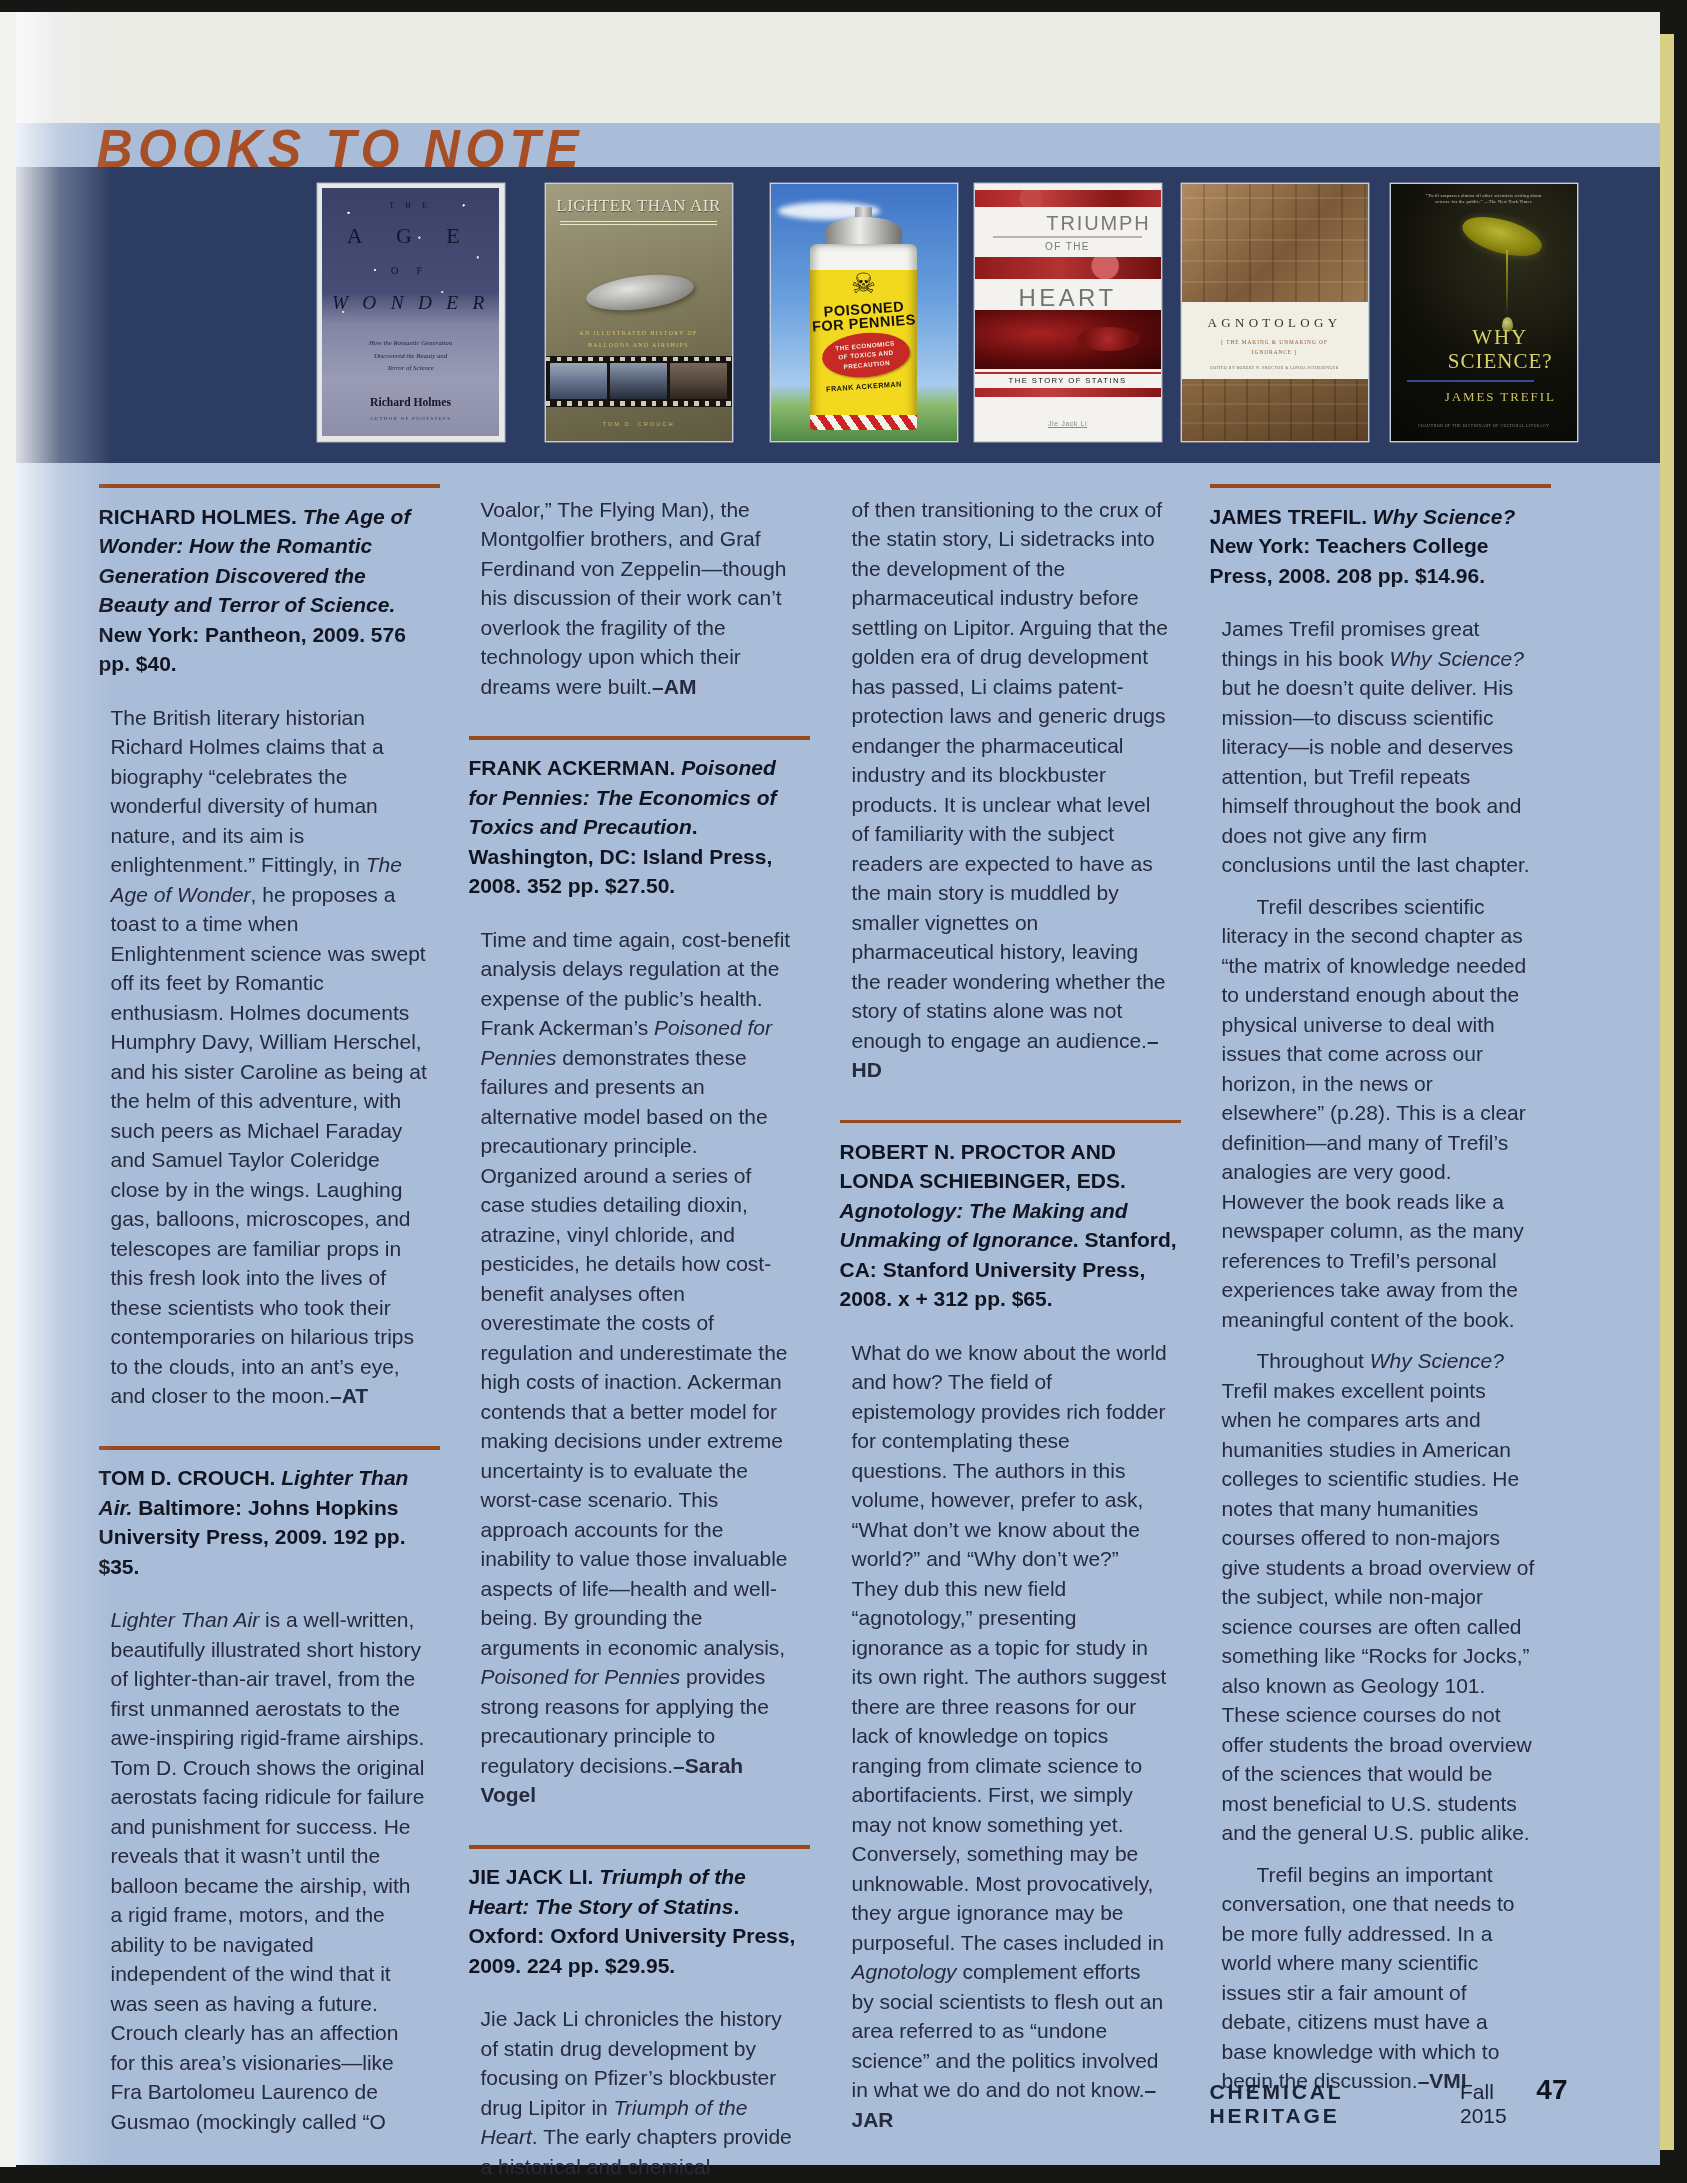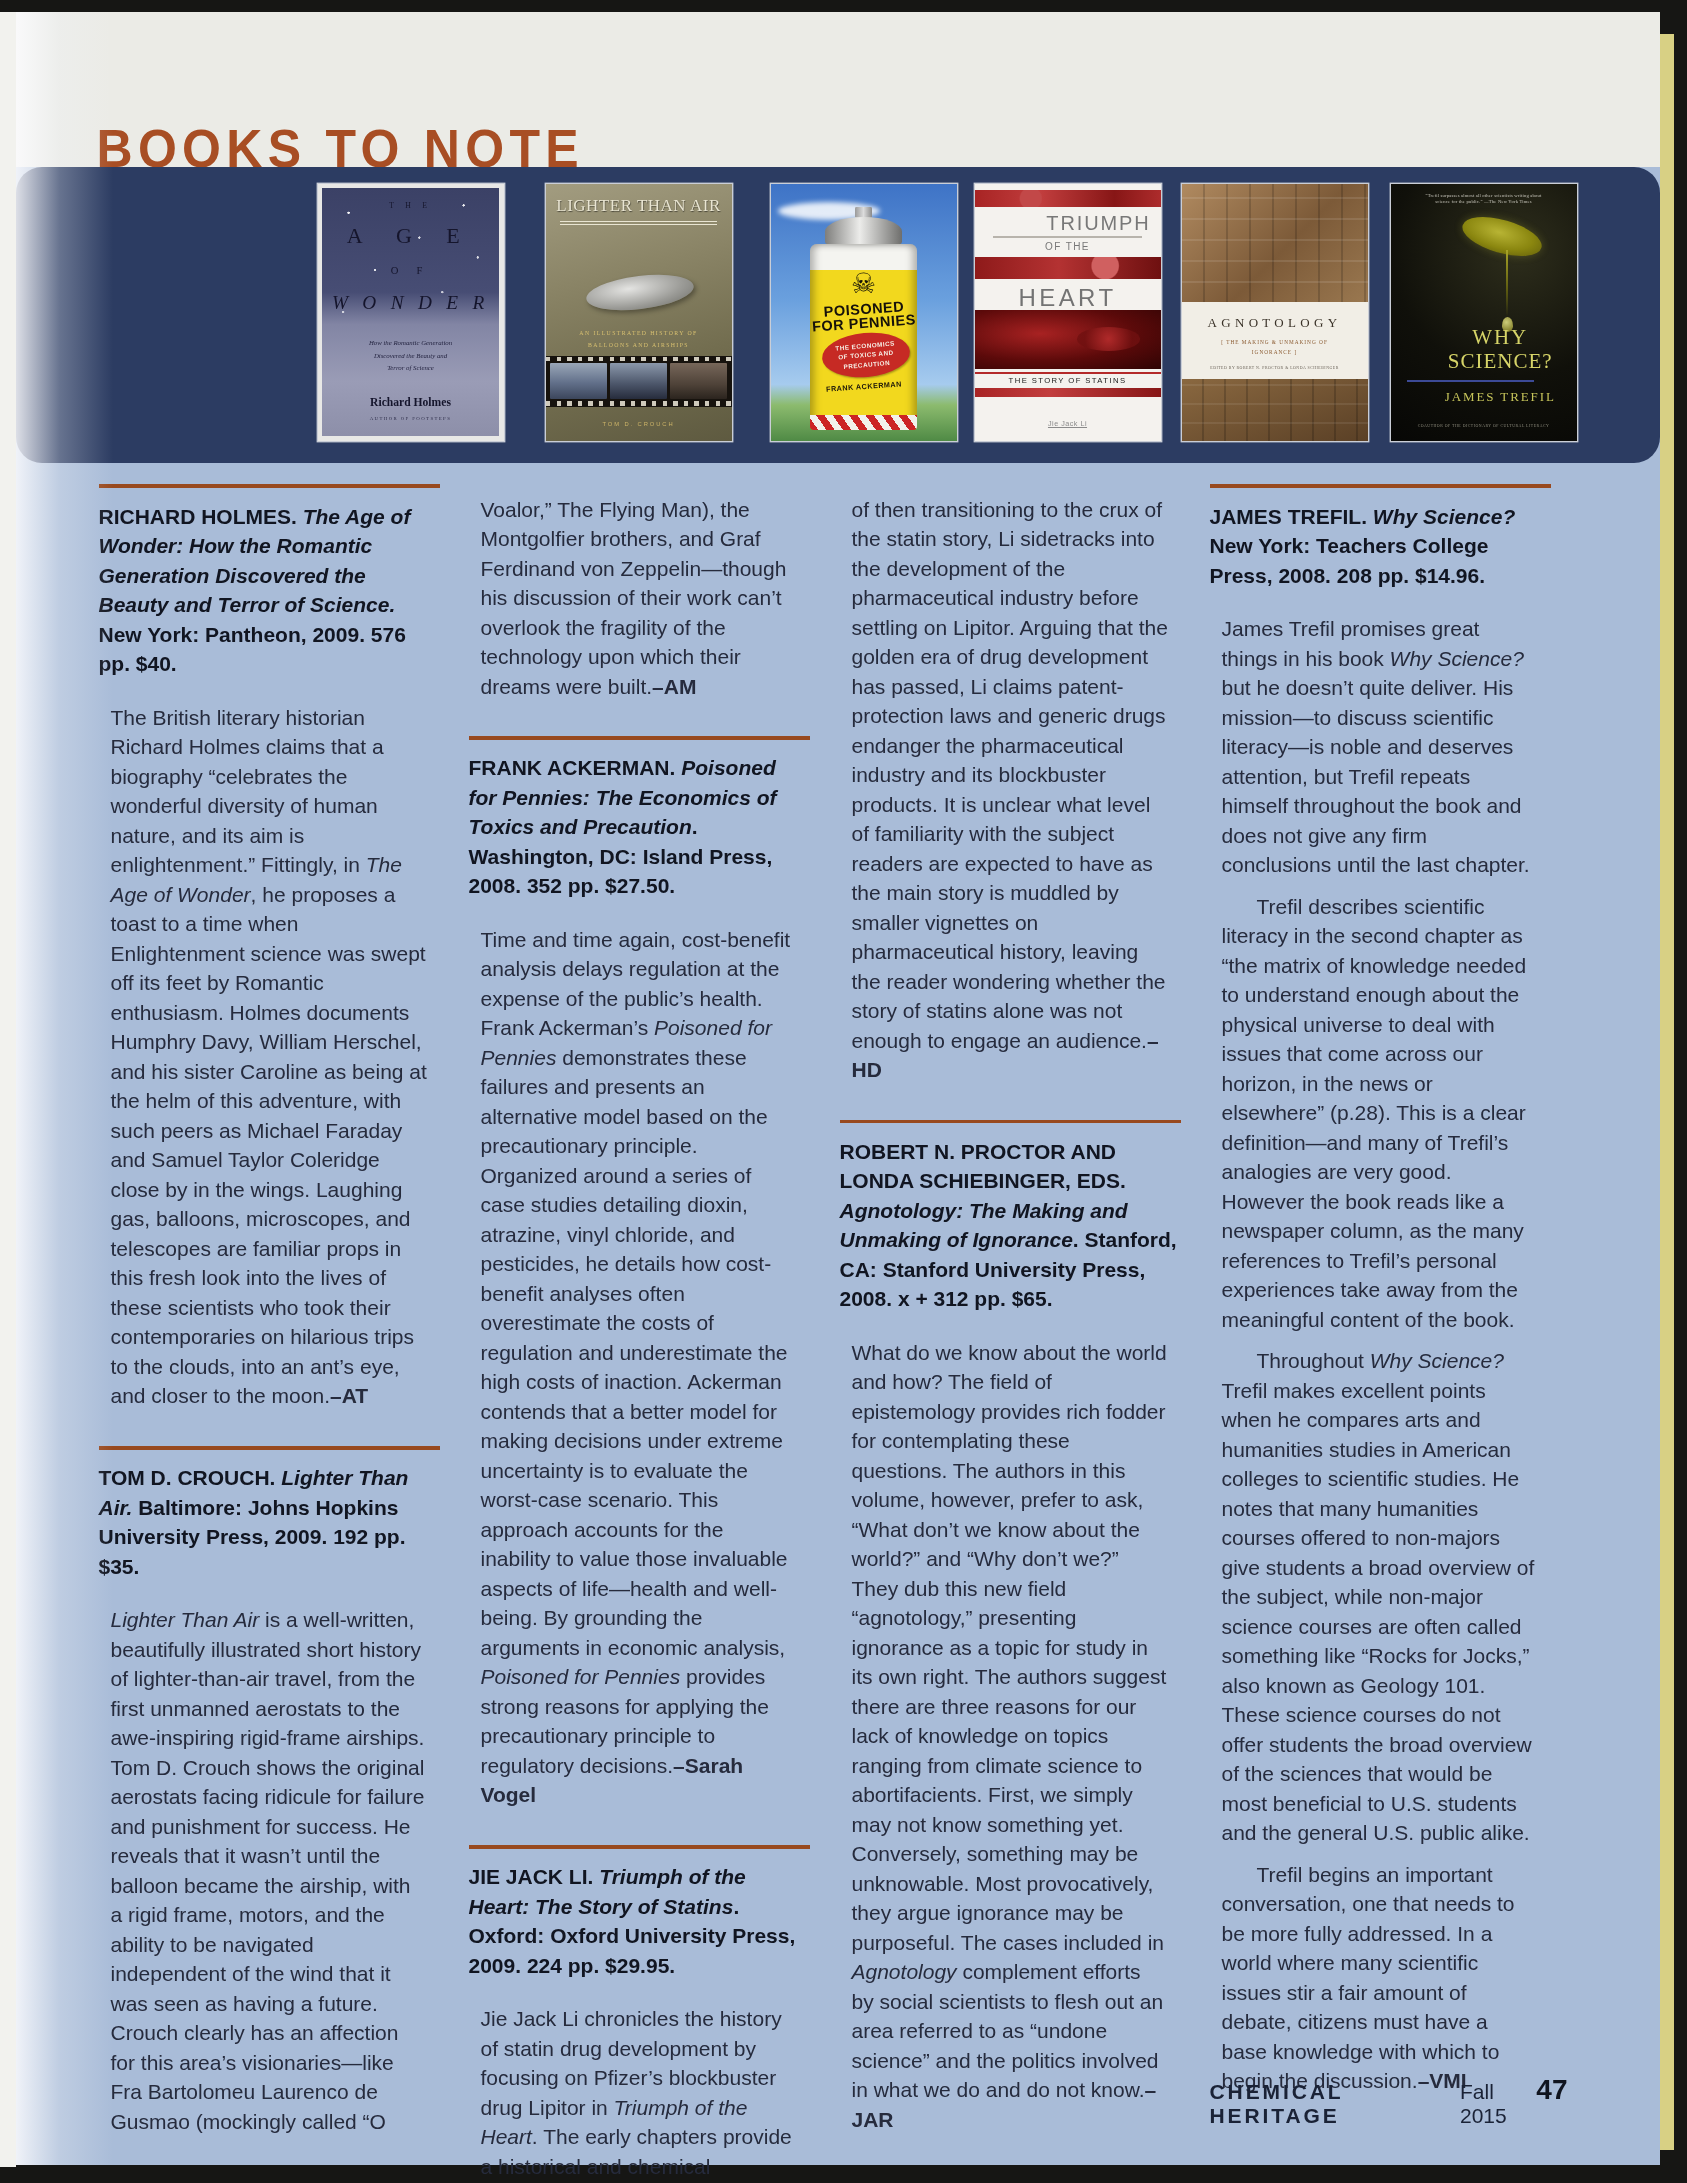--- a/index.html
+++ b/index.html
@@ -6,26 +6,26 @@
   body{width:1688px;height:2183px;position:relative;background:#161614;font-family:"Liberation Sans",sans-serif;overflow:hidden;}
 
   
   .edge-white{position:absolute;left:0;top:11.6px;width:15.5px;height:2155px;background:#f2f2ee;}
   .sheet{position:absolute;left:15.5px;top:11.6px;width:1644px;height:2153px;background:#a9bcd8;}
   .edge-yellow{position:absolute;left:1659px;top:34px;width:14.5px;height:2116px;background:#d8d084;}
   .sheet::before{content:'';position:absolute;left:0;top:0;bottom:0;width:97px;z-index:9;pointer-events:none;
     background:linear-gradient(90deg,rgba(252,252,254,.85),rgba(240,243,248,.30) 45%,rgba(255,255,255,0));}
 
   
-  .header{position:absolute;left:0;top:0;width:100%;height:155px;background:#ebebe6;}
+  .header{position:absolute;left:0;top:0;width:100%;height:111px;background:#ebebe6;font-style:italic;}
   .page-title{position:absolute;left:81px;top:105px;font-size:50px;font-weight:800;letter-spacing:5.3px;
     color:#a84e24;transform:scaleY(1.08);transform-origin:top left;white-space:nowrap;}
 
   
-  .band{position:absolute;left:0;top:155px;width:100%;height:296px;background:#2c3c62;border-radius:26px;}
+  .band{position:absolute;left:0;top:155px;width:100%;height:296px;background:#2c3c62;}
   .cover{position:absolute;top:17px;width:186px;height:257px;box-shadow:0 0 0 1.4px rgba(255,255,255,.75);overflow:hidden;}
   .cover .abs{position:absolute;left:0;width:100%;text-align:center;}
 
   
   .c1{left:302px;background:#e8e8e6;padding:4.8px;box-sizing:border-box;}
   .c1 .inner{position:relative;width:100%;height:100%;font-family:"Liberation Serif",serif;color:#15152c;
     background:
       radial-gradient(circle at 15% 10%,rgba(255,255,255,.95) 1px,transparent 1.4px),
       radial-gradient(circle at 80% 7%,rgba(255,255,255,.9) 1px,transparent 1.4px),
       radial-gradient(circle at 55% 20%,rgba(255,255,255,.8) 1px,transparent 1.4px),

